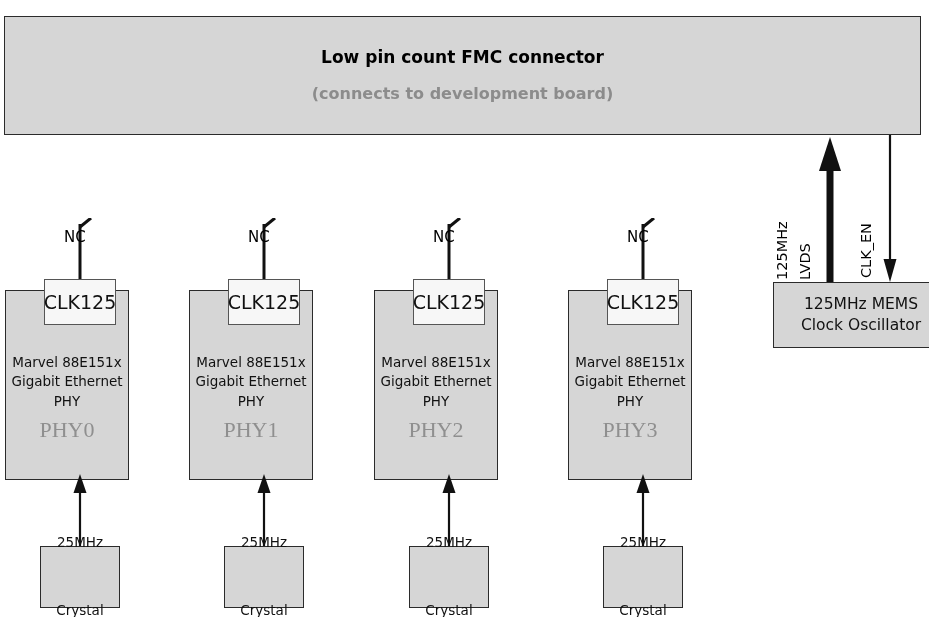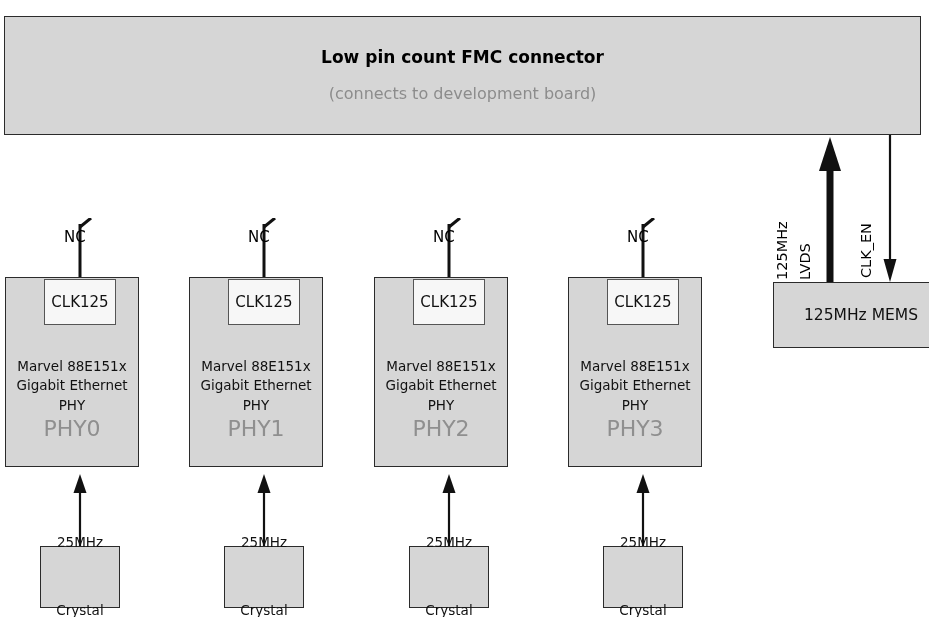--- a/index.html
+++ b/index.html
@@ -40,52 +40,55 @@
     font-size: 17px;
     font-weight: bold;
     color: #000000;
     line-height: 1.25;
   }
   #fmc-subtitle {
     font-size: 16px;
     color: #8c8c8c;
     line-height: 1.25;
     margin-top: 3px;
+    font-weight: bold;
   }
   
   .phy-block {
-    top: 277px;
-    width: 134px;
+    top: 290px;
+    width: 124px;
     height: 190px;
     justify-content: flex-end;
-    padding-bottom: 10px;
+    padding-bottom: 22px;
   }
   .phy-desc {
     font-size: 13.5px;
     color: #111111;
     line-height: 1.45;
   }
   .phy-id {
     font-size: 22px;
     color: #8f8f8f;
     line-height: 1.2;
+    margin-top: 5px;
     margin-bottom: 14px;
+    font-family: Liberation Serif, serif;
   }
   .clk125-box {
     position: absolute;
     box-sizing: border-box;
     top: 279px;
     width: 72px;
     height: 46px;
     background: #f7f7f7;
     border: 1.5px solid #555555;
     display: flex;
     align-items: center;
     justify-content: center;
-    font-size: 15px;
+    font-size: 19px;
     color: #111111;
   }
   
   .nc-stub {
     position: absolute;
     top: 218px;
     width: 30px;
     height: 62px;
   }
   .nc-label {
@@ -239,15 +242,16 @@
   <div class="rot-label" style="left:813px; top:264px;">LVDS</div>
 
   <svg class="vline-svg" style="left:880px; top:135px;" viewBox="0 0 20 148" width="20" height="148">
     <line x1="10" y1="0" x2="10" y2="126" stroke="#111111" stroke-width="2.2"></line>
     <polygon points="10,147 3.5,124 16.5,124" fill="#111111"></polygon>
   </svg>
   <div class="rot-label" style="left:874px; top:262px;">CLK_EN</div>
 
   <div class="box" id="mems-oscillator">
     <div class="osc-text">125MHz MEMS</div>
+    <div class="osc-text">Clock Oscillator</div>
   </div>
 
 </div>
 
 </body></html>

